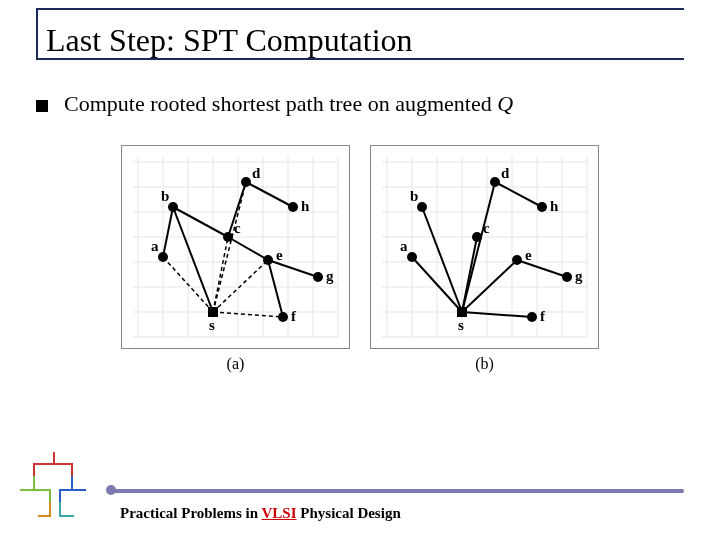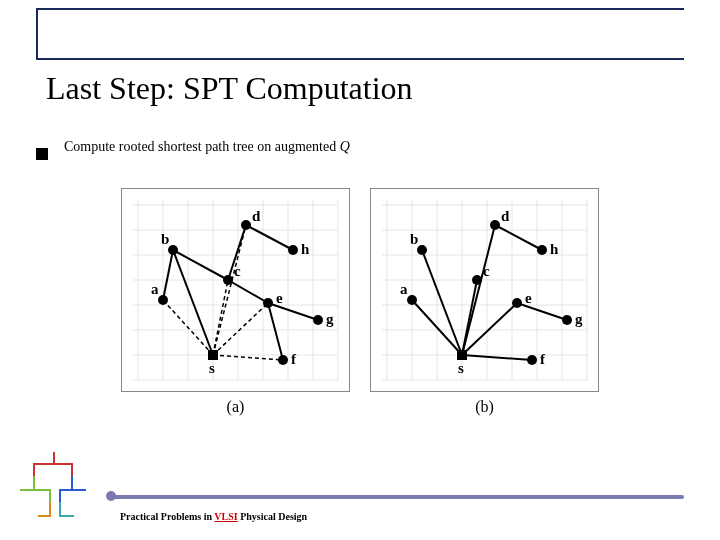--- a/index.html
+++ b/index.html
@@ -1,37 +1,37 @@
 <!DOCTYPE html>
 <html><head>
 <meta charset="utf-8">
 <style>
   * { margin: 0; padding: 0; box-sizing: border-box; }
   body { width: 720px; height: 540px; background: #fff; font-family: "Times New Roman", serif; position: relative; }
   
-  .title-region { padding: 18px 4px 6px 36px; margin-top: 48px; }
+  .title-region { padding: 18px 4px 6px 36px; }
   .title-rule { position: absolute; top: 8px; left: 36px; width: 648px; height: 2px; background: #1a2a5a; }
   .title-tick { position: absolute; top: 8px; left: 36px; width: 2px; height: 50px; background: #1a2a5a; }
   .title-rule-bottom { position: absolute; top: 58px; left: 36px; width: 648px; height: 2px; background: #1a2a5a; }
   .title-text { font-size: 32px; color: #000; position: relative; top: 4px; left: 10px; }
   
   .content { padding: 30px 36px 0 36px; }
-  .bullet-line { display: flex; align-items: flex-start; gap: 16px; font-size: 14px; color: #000; margin-bottom: 20px; }
+  .bullet-line { display: flex; align-items: flex-start; gap: 16px; font-size: 22px; color: #000; margin-bottom: 20px; }
   .bullet-sq { width: 12px; height: 12px; background: #000; margin-top: 9px; flex-shrink: 0; }
   .bullet-text i { font-style: italic; }
   
   .figure-wrap { display: flex; justify-content: center; gap: 20px; margin-top: 28px; }
   .panel { border: 1px solid #888; padding: 6px; }
   .panel svg { display: block; }
   .panel-label { text-align: center; font-size: 16px; margin-top: 6px; }
   
   .footer { position: absolute; bottom: 18px; left: 0; width: 100%; }
   .footer-rule { position: absolute; left: 110px; top: -6px; width: 574px; height: 4px; background: #7a7ab0; border-radius: 2px; }
   .footer-dot { position: absolute; left: 106px; top: -10px; width: 10px; height: 10px; background: #7a7ab0; border-radius: 50%; }
-  .footer-text { display: flex; justify-content: space-between; padding: 10px 36px 0 120px; font-size: 10px; font-weight: bold; }
+  .footer-text { display: flex; justify-content: space-between; padding: 10px 36px 0 120px; font-size: 15px; font-weight: bold; }
   .footer-text .vlsi { color: #c00; text-decoration: underline; }
   
   .corner-art { position: absolute; left: 14px; bottom: 14px; }
 </style>
 </head>
 <body>
 
 <div class="title-region">
   <div class="title-rule"></div>
   <div class="title-tick"></div>

